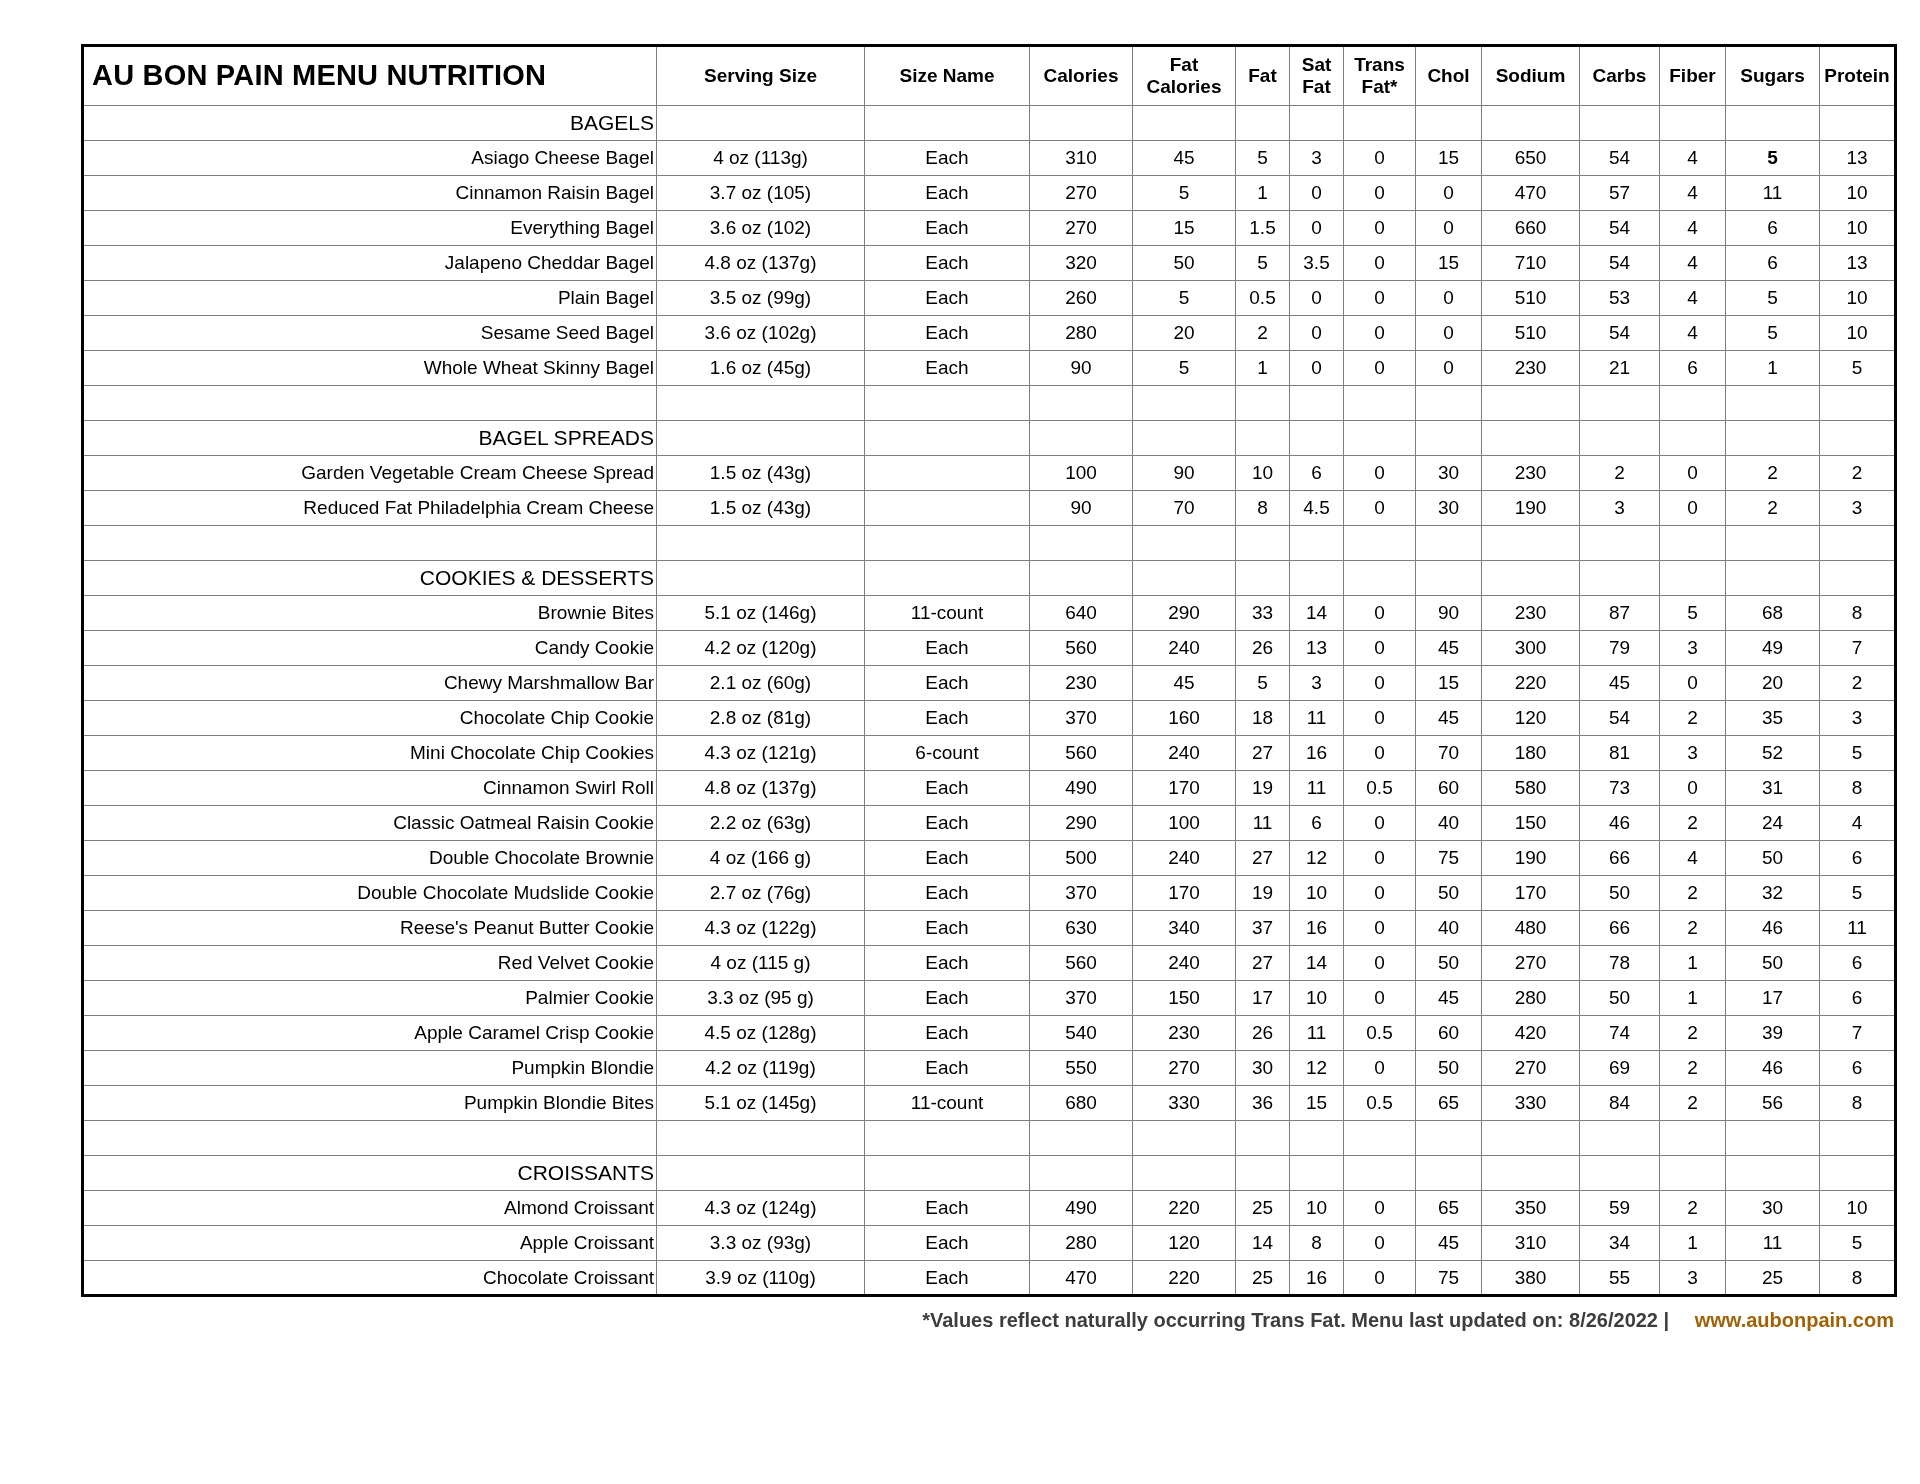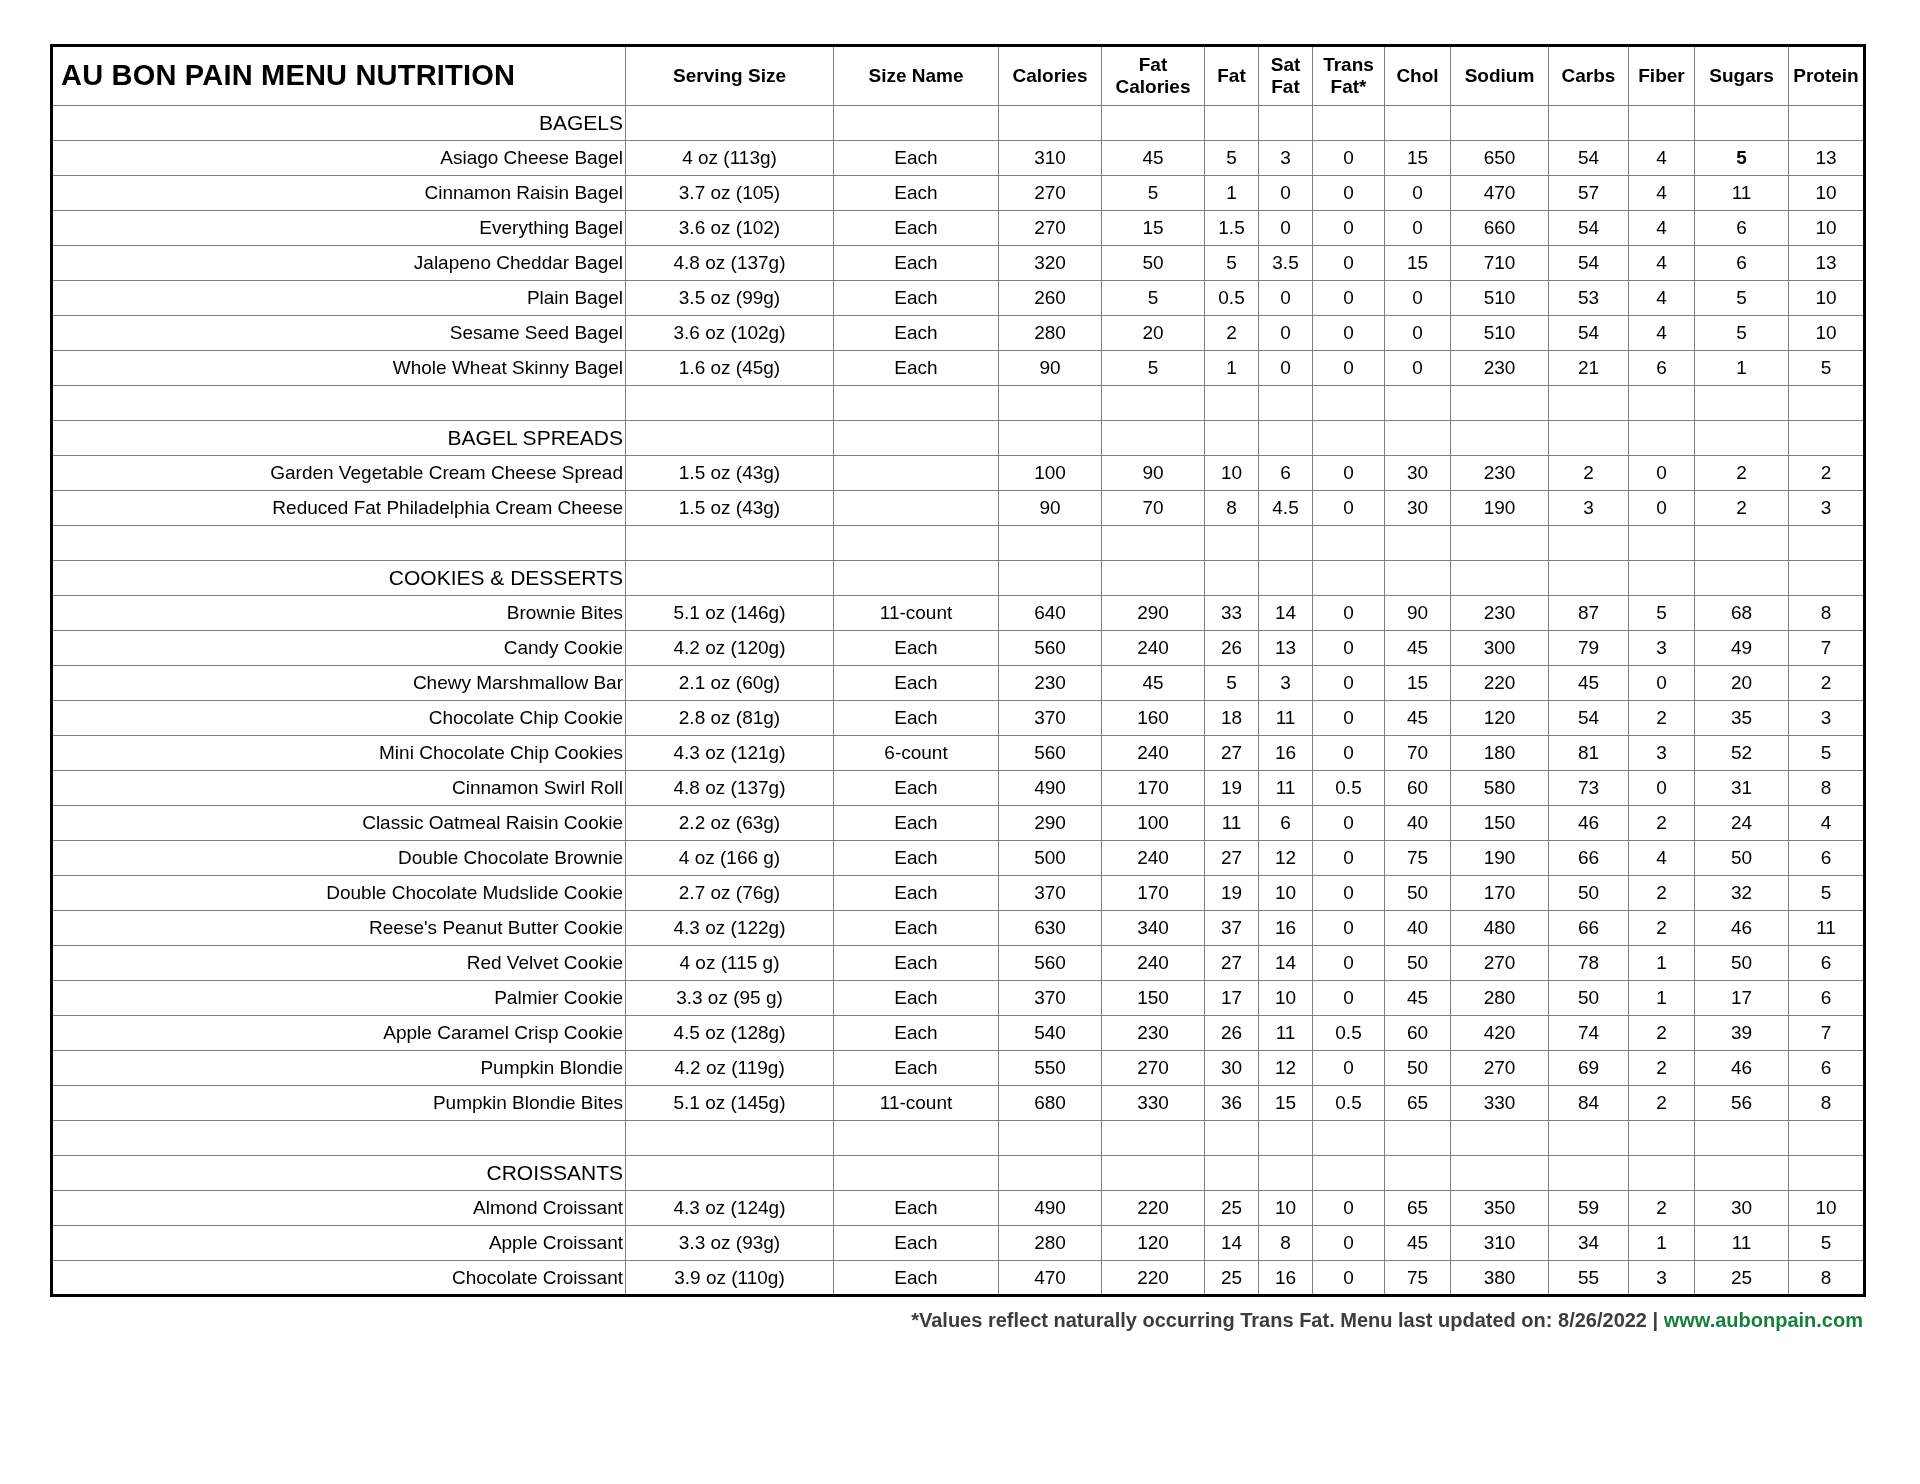--- a/index.html
+++ b/index.html
@@ -6,21 +6,21 @@
     margin: 0;
     padding: 0;
     background: #ffffff;
     font-family: "Liberation Sans", sans-serif;
     color: #000000;
   }
   .page {
     width: 1565px;
     height: 1484px;
     box-sizing: border-box;
-    padding: 44px 53px 0 50px;
+    padding: 44px 53px 0 81px;
     background: #ffffff;
   }
   table.nutrition-table {
     border-collapse: collapse;
     table-layout: fixed;
     width: 1813px;
     border: 3px solid #000000;
   }
   th, td {
     border: 1px solid #7f7f7f;
@@ -68,23 +68,24 @@
   tbody td.bold { font-weight: bold; }
   .footer {
     width: 1813px;
     margin-top: 12px;
     text-align: right;
     font-size: 20px;
     font-weight: bold;
     color: #3d3d3d;
   }
   .footer a.footer-link {
-    color: #15803d;
+    color: #a16207;
     text-decoration: none;
     cursor: pointer;
+    margin-left: 20px;
   }
 </style>
 </head>
 <body>
 
 <div class="page">
   <table class="nutrition-table">
     <colgroup>
       <col style="width:574px">
       <col style="width:208px">

